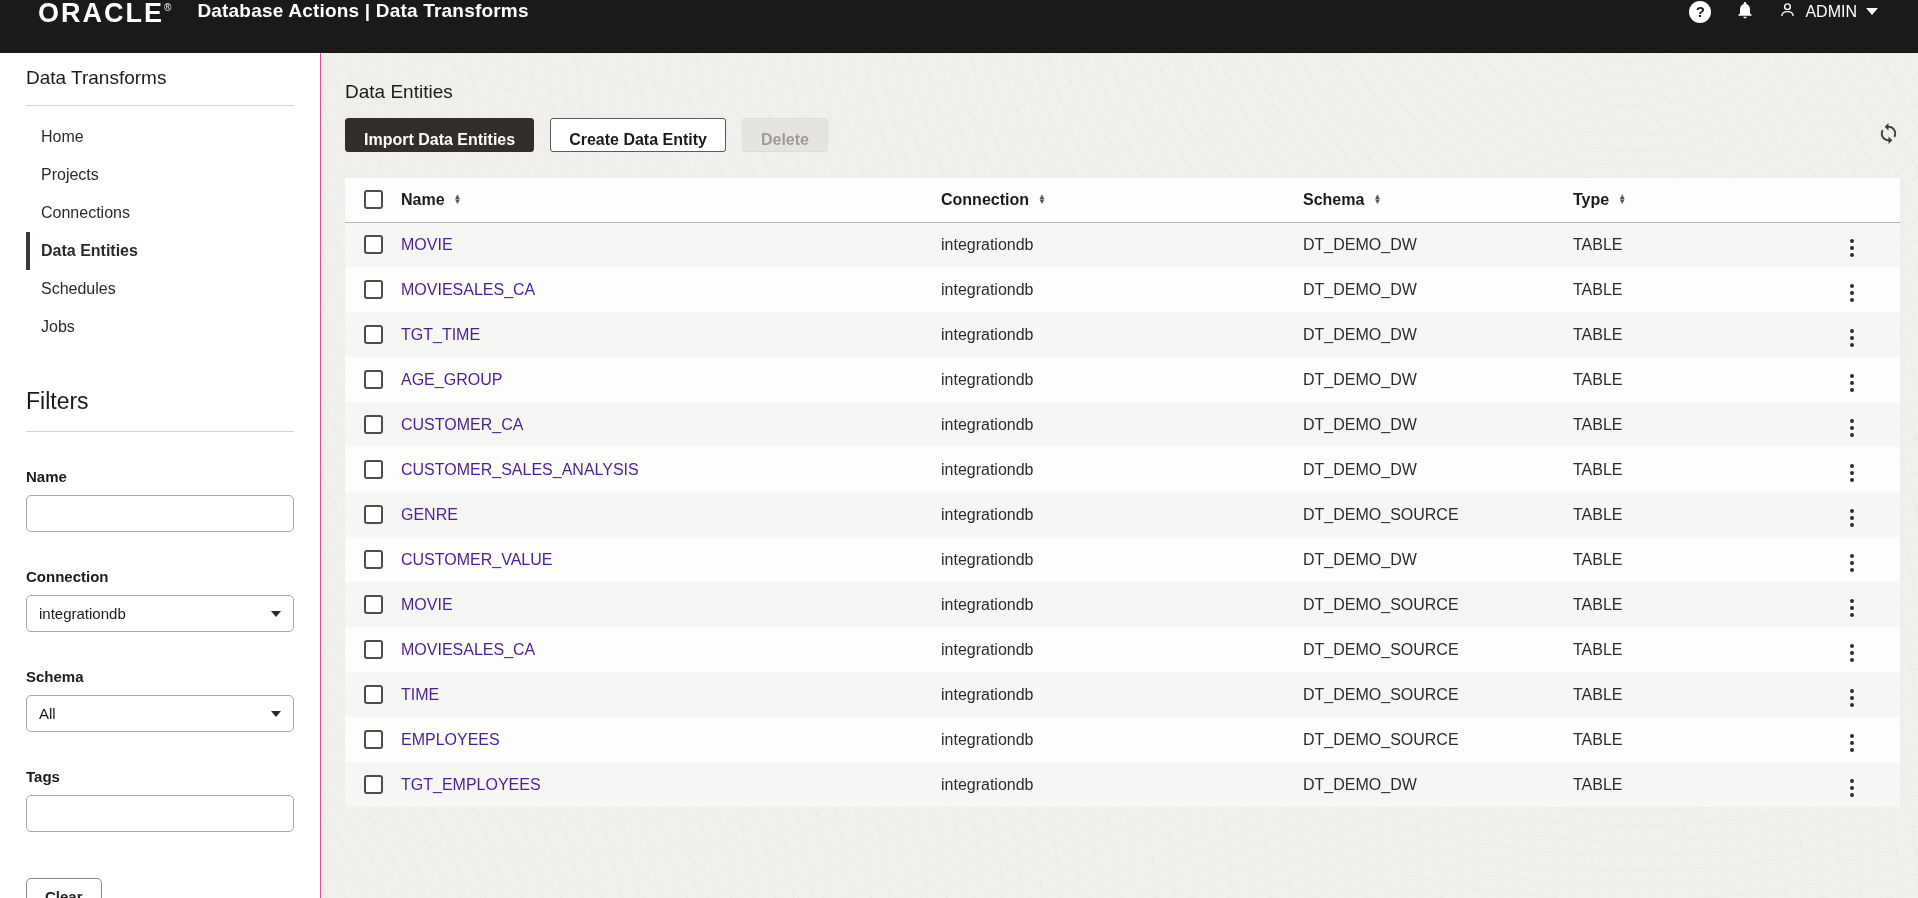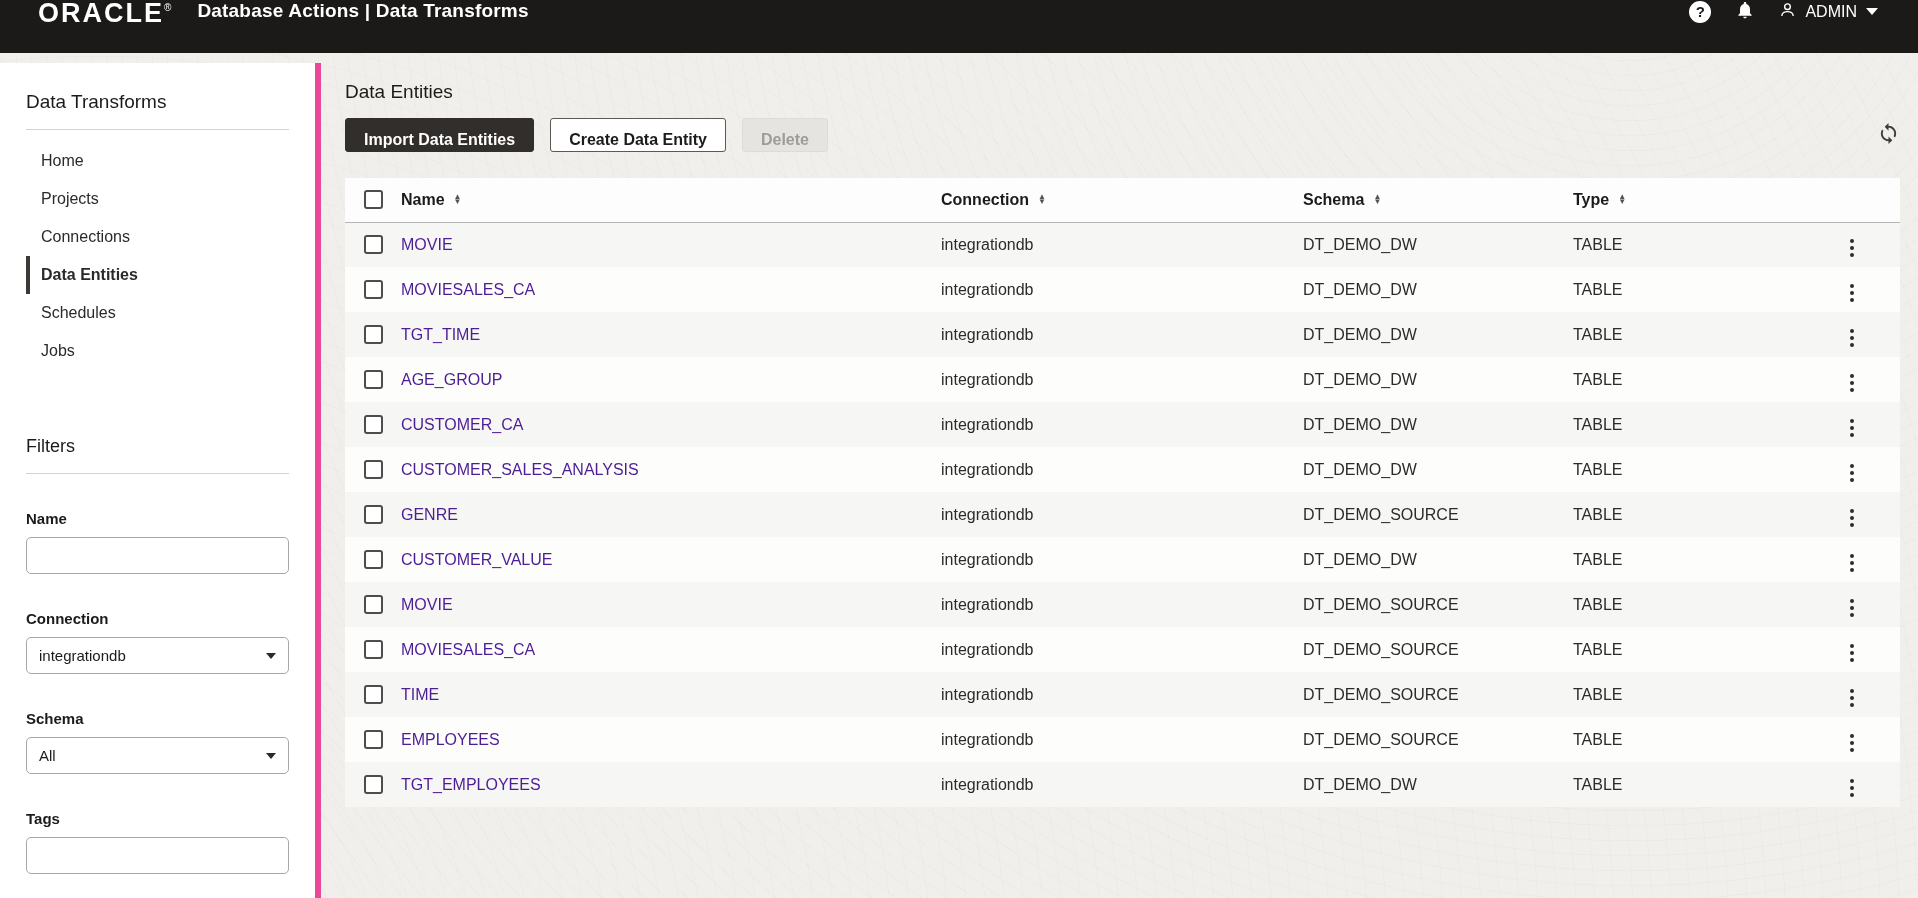--- a/index.html
+++ b/index.html
@@ -19,28 +19,28 @@
   .brand-reg { font-size:10px; margin-top:2px; }
   .app-title { color:#ffffff; font-size:19px; font-weight:700; letter-spacing:0.2px; }
   .topbar-right { margin-left:auto; display:flex; align-items:center; gap:24px; }
   .help-icon { width:22px; height:22px; border-radius:50%; background:#ffffff; color:#1b1a19;
     font-size:15px; font-weight:700; display:flex; align-items:center; justify-content:center; cursor:pointer; }
   .icon-btn { background:none; border:none; cursor:pointer; display:flex; align-items:center; }
   .user { display:flex; align-items:center; gap:9px; color:#fff; font-size:16px; cursor:pointer; }
   .caret-up-down { width:0; height:0; border-left:6px solid transparent; border-right:6px solid transparent; border-top:7px solid #fff; }
 
   
-  .sidebar { position:absolute; top:63px; left:0; bottom:0; width:321px; background:#fff;
-    border-right:6px solid #ec4899; padding:28px 26px 0 26px; }
+  .sidebar { position:absolute; top:39px; left:0; bottom:0; width:321px; background:#fff;
+    border-right:1px solid #ec4899; padding:28px 26px 0 26px; }
   .sidebar-title { font-size:19px; font-weight:500; color:#1c1b1a; padding-bottom:16px;
     border-bottom:1px solid #d5d3d0; }
   .nav { margin-top:12px; }
   .nav-item { font-size:16px; color:#2b2a29; padding:10px 0 10px 11px; border-left:4px solid transparent; cursor:pointer; }
   .nav-item.active { font-weight:700; border-left-color:#3b3835; }
-  .filters-title { margin-top:66px; font-size:18px; font-weight:500; padding-bottom:16px;
+  .filters-title { margin-top:42px; font-size:23px; font-weight:500; padding-bottom:16px;
     border-bottom:1px solid #d5d3d0; }
   .filter-group { margin-top:36px; }
   .filter-label { font-size:15px; font-weight:700; margin-bottom:10px; }
   .filter-input { width:100%; height:37px; border:1px solid #a9a7a4; border-radius:5px;
     background:#fff; padding:0 11px; font-size:15px; font-family:inherit; color:#1c1b1a; }
   .filter-select { width:100%; height:37px; border:1px solid #a9a7a4; border-radius:5px;
     background:#fff; padding:0 12px; display:flex; align-items:center; justify-content:space-between;
     font-size:15px; cursor:pointer; }
   .select-caret { width:0; height:0; border-left:5px solid transparent; border-right:5px solid transparent;
     border-top:6px solid #2c2a28; }

